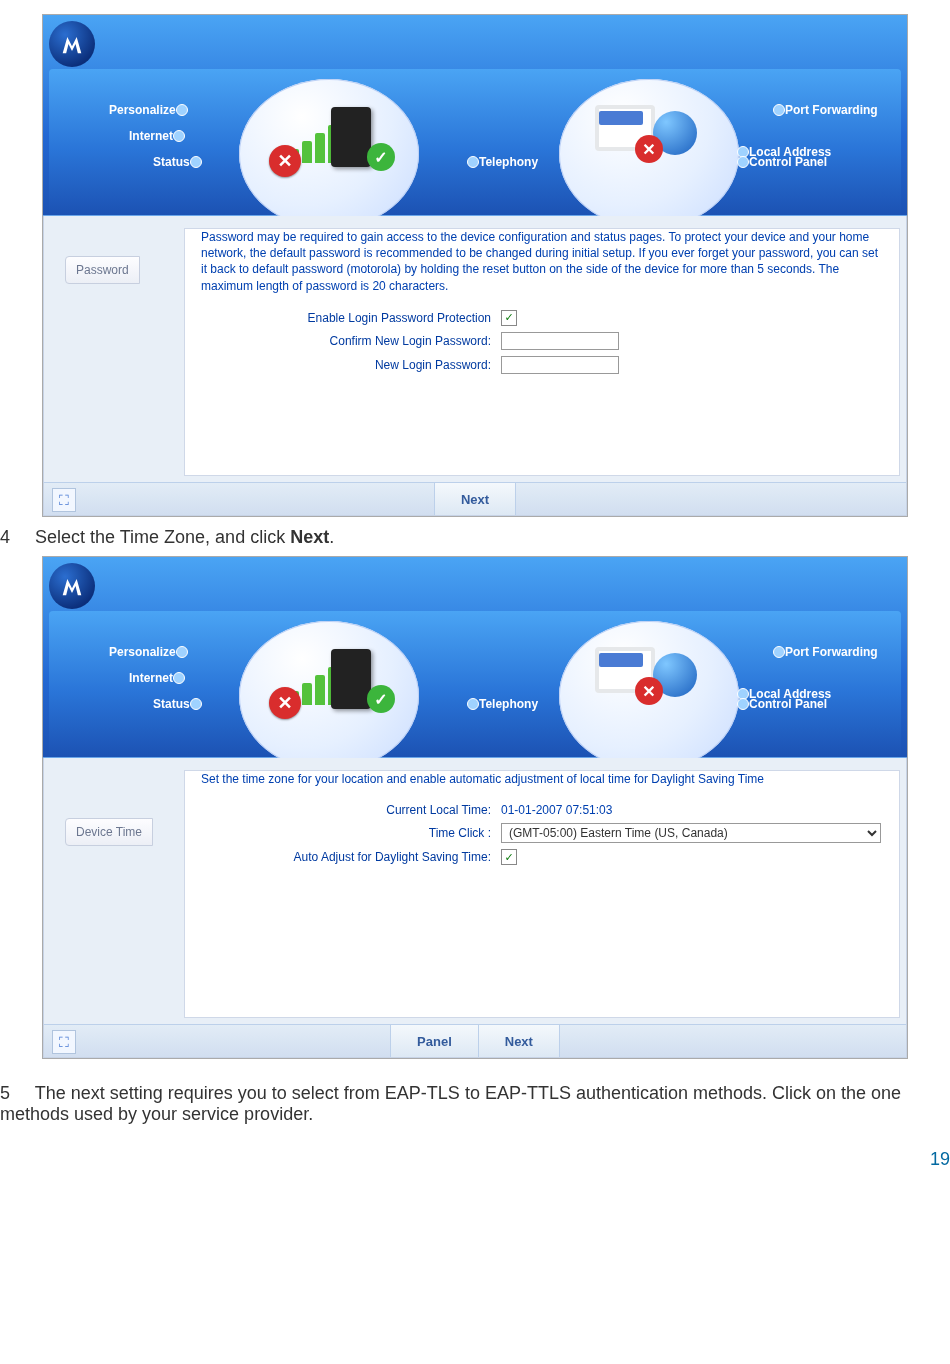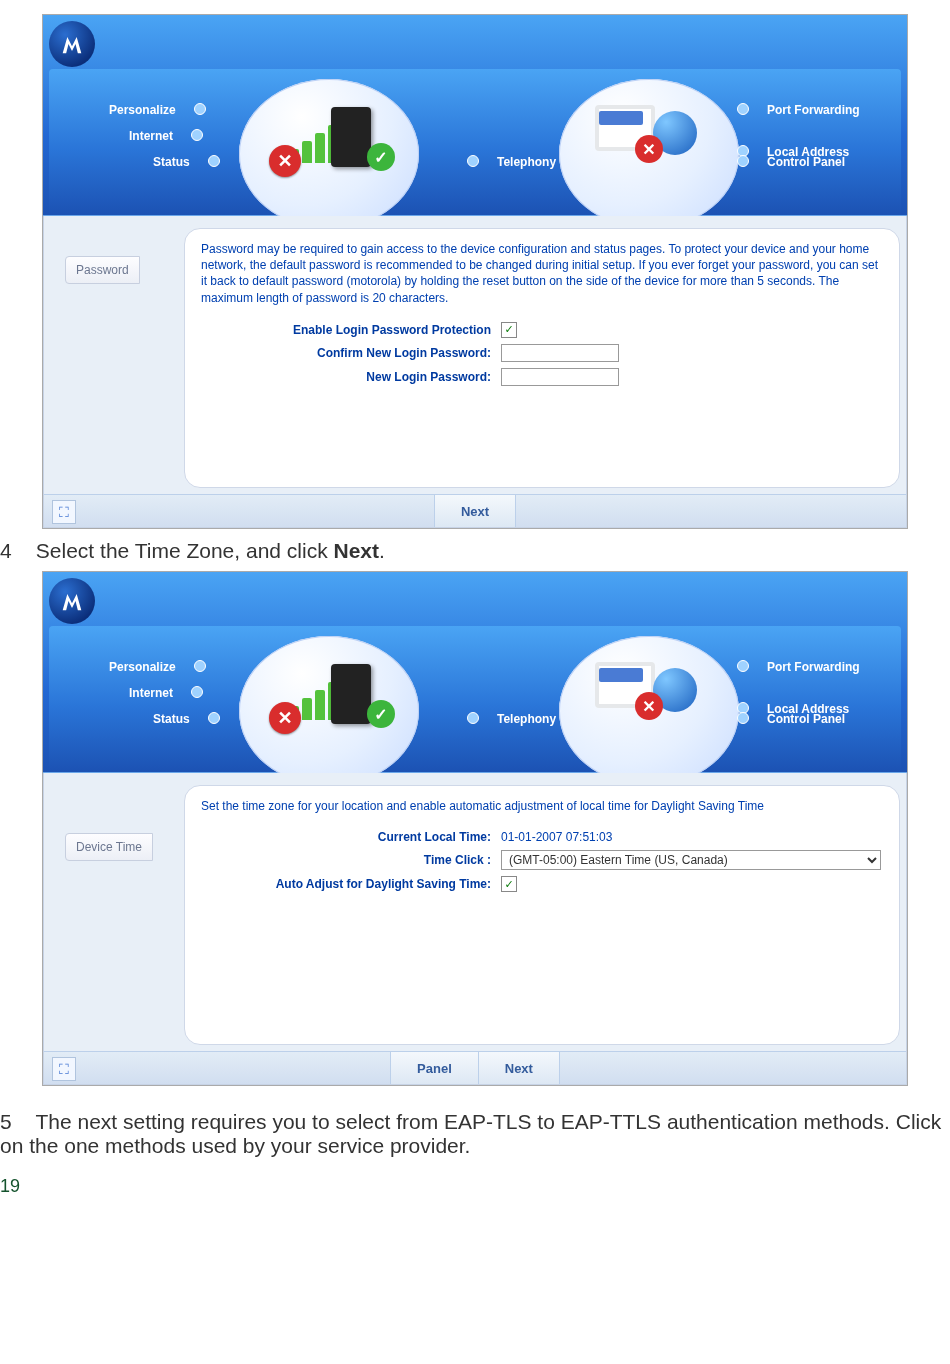--- a/index.html
+++ b/index.html
@@ -1,17 +1,17 @@
 <!DOCTYPE html>
 <html><head>
 <meta charset="utf-8">
 <style>
   html,body{margin:0;padding:0;font-family:Arial,Helvetica,sans-serif;background:#fff;color:#222}
   .page{width:950px;margin:0 auto;padding:10px 0 30px}
-  .step-line{font-size:21px;margin:10px 0 8px;color:#333}
+  .step-line{font-size:18px;margin:10px 0 8px;color:#333}
   .step-line .num{display:inline-block;width:30px;vertical-align:top}
   .step-line .bold{font-weight:bold}
   .shot{border:1px solid #aaa;margin:4px 0 4px 42px;width:864px;position:relative;background:#fff}
   
   .hdr{background:linear-gradient(#4aa4f4,#2368d3 60%,#1c52b3);padding:6px 6px 0;border-bottom:1px solid #6aa6e9}
   .logo{width:46px;height:46px;border-radius:50%;background:radial-gradient(circle at 35% 30%,#2b6ed0 0,#0b2e7a 75%);display:flex;align-items:center;justify-content:center;margin-bottom:2px}
   .logo svg{width:28px;height:28px}
   .nav-wrap{height:146px;position:relative;background:linear-gradient(#4aa4f4,#2a75d8 55%,#1c52b3);border-radius:4px 4px 0 0}
   .bubble{position:absolute;top:10px;border-radius:50%;background:radial-gradient(circle at 35% 25%,#fff 0,#e6f0ff 55%,#c9dcff 100%);box-shadow:inset 0 0 0 1px #bcd0f5}
   .bb-left{left:190px;width:180px;height:150px}
@@ -19,46 +19,46 @@
   .box3d{width:40px;height:60px;background:#222;border-radius:4px;position:absolute;left:92px;top:28px;box-shadow:2px 2px 4px rgba(0,0,0,.4)}
   .redx{position:absolute;left:30px;top:66px;width:32px;height:32px;border-radius:50%;background:#d92d2d;color:#fff;font-weight:bold;display:flex;align-items:center;justify-content:center;font-size:18px;box-shadow:0 1px 2px rgba(0,0,0,.4)}
   .signal{position:absolute;left:50px;top:46px;display:flex;align-items:flex-end;gap:3px}
   .signal div{width:10px;background:#54c23c;border-radius:2px 2px 0 0}
   .signal div:nth-child(1){height:14px}.signal div:nth-child(2){height:22px}.signal div:nth-child(3){height:30px}.signal div:nth-child(4){height:38px}
   .tick{position:absolute;left:128px;top:64px;width:28px;height:28px;border-radius:50%;background:#3cb53c;display:flex;align-items:center;justify-content:center;color:#fff;font-size:16px;font-weight:bold}
   .monitor{position:absolute;left:36px;top:26px;width:52px;height:38px;background:#fff;border:4px solid #e6e8ea;border-radius:4px}
   .mon-bar{position:absolute;left:40px;top:32px;width:44px;height:14px;background:#4a7bd4;border-radius:2px}
   .globe{position:absolute;left:94px;top:32px;width:44px;height:44px;border-radius:50%;background:radial-gradient(circle at 30% 25%,#7fc7ff,#1a5fbe)}
   .redx2{position:absolute;left:76px;top:56px;width:28px;height:28px;border-radius:50%;background:#d92d2d;color:#fff;font-weight:bold;display:flex;align-items:center;justify-content:center;font-size:16px}
-  .navlink{position:absolute;color:#fff;font-weight:bold;font-size:12px;display:flex;gap:18px;white-space:nowrap}
+  .navlink{position:absolute;color:#fff;font-weight:bold;font-size:12px;display:flex;align-items:center;gap:0;white-space:nowrap}
   .dot{width:10px;height:10px;border-radius:50%;background:#9fd2ff;border:1px solid #fff;display:inline-block}
   .nv-personalize{left:60px;top:34px}
   .nv-internet{left:80px;top:60px}
   .nv-status{left:104px;top:86px}
   .nv-telephony{left:418px;top:86px}
-  .nv-port{left:688px;top:34px}
+  .nv-port{left:724px;top:34px}
   .nv-local{left:688px;top:76px}
   .nv-cp{left:688px;top:86px}
   
   .panel{background:#e8eff7;border:1px solid #c7d3e6;border-top:none;padding:12px 0 0;position:relative}
   .sidetab{position:absolute;left:21px;top:40px;background:linear-gradient(#fdfdff,#eceff6);border:1px solid #c7cfdf;border-radius:4px 0 0 4px;padding:6px 10px;font-size:12px;color:#6c7790}
-  .content{background:#fff;margin:0 6px 6px 140px;border:1px solid #cfd8e8;border-radius:16px;padding:12px 16px 16px;min-height:230px;font-size:12px;color:#0040b0}
+  .content{background:#fff;margin:0 6px 6px 140px;border:1px solid #cfd8e8;border-radius:0;padding:0 16px 16px;min-height:230px;font-size:12px;color:#0040b0}
   .info{color:#0040b0;font-size:12px;line-height:1.35;margin-bottom:16px}
   .formrow{display:flex;align-items:center;margin:6px 0;gap:10px}
-  .formrow .lbl{width:290px;text-align:right;color:#003aa0;font-weight:bold;font-size:12px}
+  .formrow .lbl{width:290px;text-align:right;color:#003aa0;font-weight:normal;font-size:12px}
   .formrow .val{color:#0040b0;font-size:12px}
   .formrow input[type=text],.formrow select{font-size:12px;padding:1px 3px;border:1px solid #999;background:#fff;color:#333}
   .formrow input[type=text]{width:110px}
   .formrow select{width:380px}
   .cb{width:14px;height:14px;border:1px solid #888;display:inline-flex;align-items:center;justify-content:center;background:#fff;font-size:11px;color:#0a7a0a}
   
   .footer{background:linear-gradient(#e2ecf6,#d1def0);border-top:1px solid #bcd0ea;height:32px;display:flex;align-items:center;justify-content:center;position:relative}
   .footer-left{position:absolute;left:8px;top:5px;width:22px;height:22px;border:1px solid #b0c4de;background:#f2f7ff;display:flex;align-items:center;justify-content:center;font-size:14px;color:#4a7bd4}
   .fbtn{font-size:13px;color:#335b9c;padding:0 26px;font-weight:bold;height:32px;display:flex;align-items:center;border-left:1px solid #bcd0ea;border-right:1px solid #bcd0ea;background:linear-gradient(#f4f8fc,#dde8f4)}
-  .pgnum{text-align:left;font-size:18px;margin-top:18px;color:#14532d}
+  .pgnum{text-align:right;font-size:18px;margin-top:24px;color:#0369a1}
 </style>
 </head>
 <body>
 
 <div class="page">
 
   <div class="shot">
     <div class="hdr">
       <div class="logo">
         <svg viewBox="0 0 24 24" fill="#fff">

